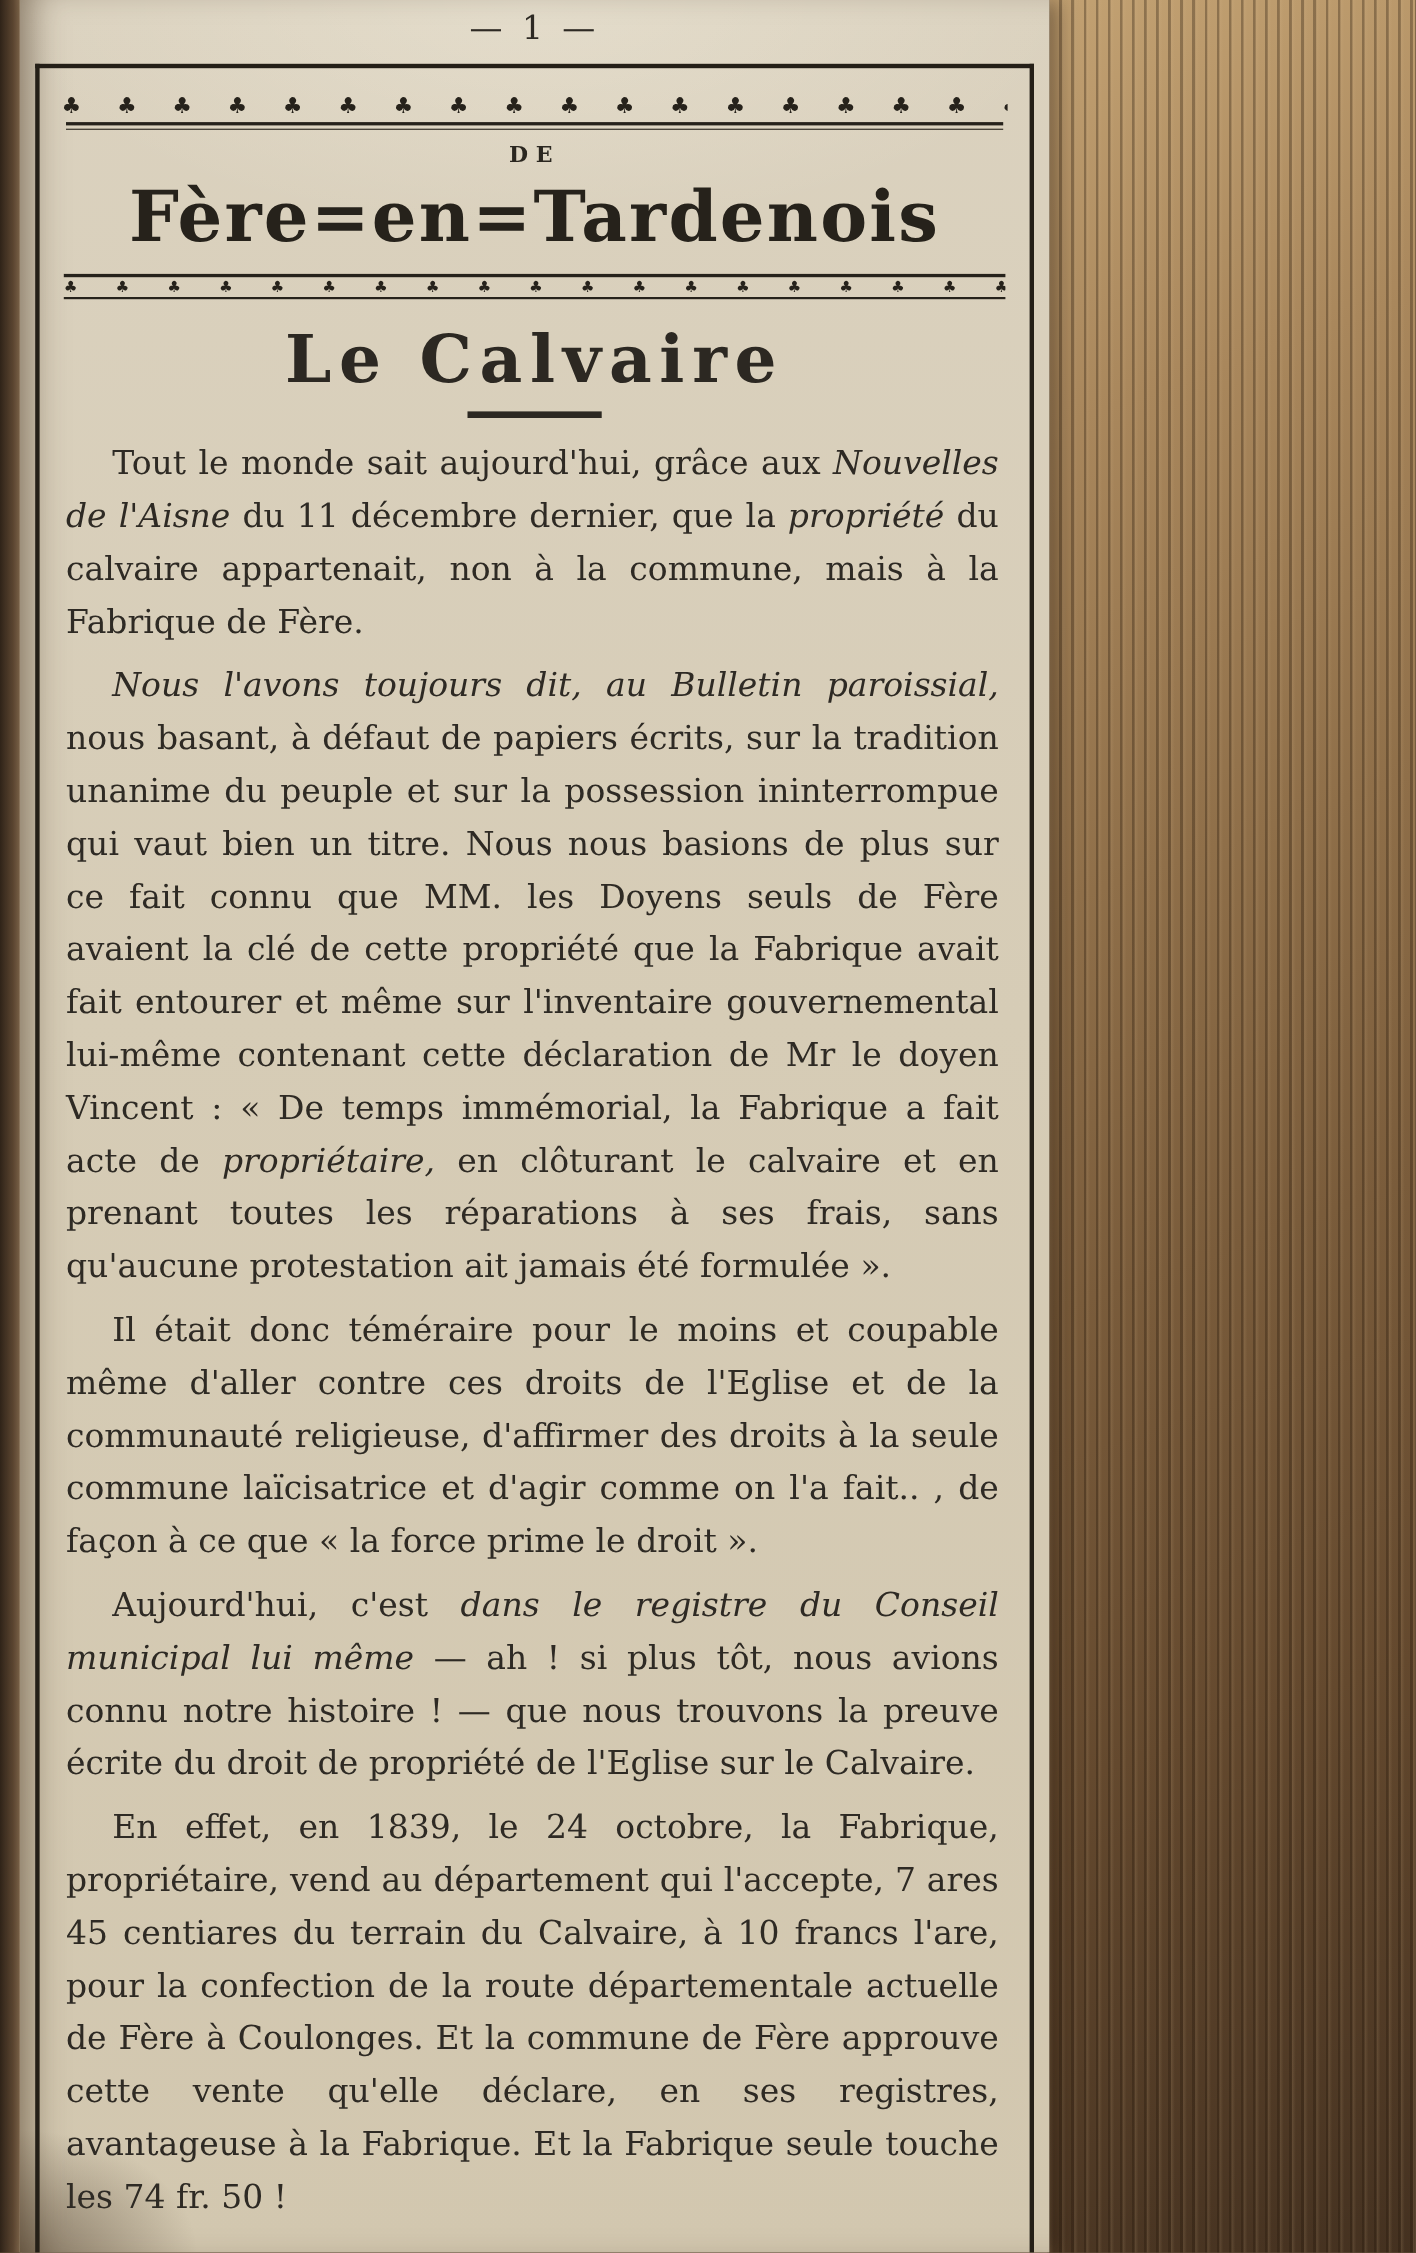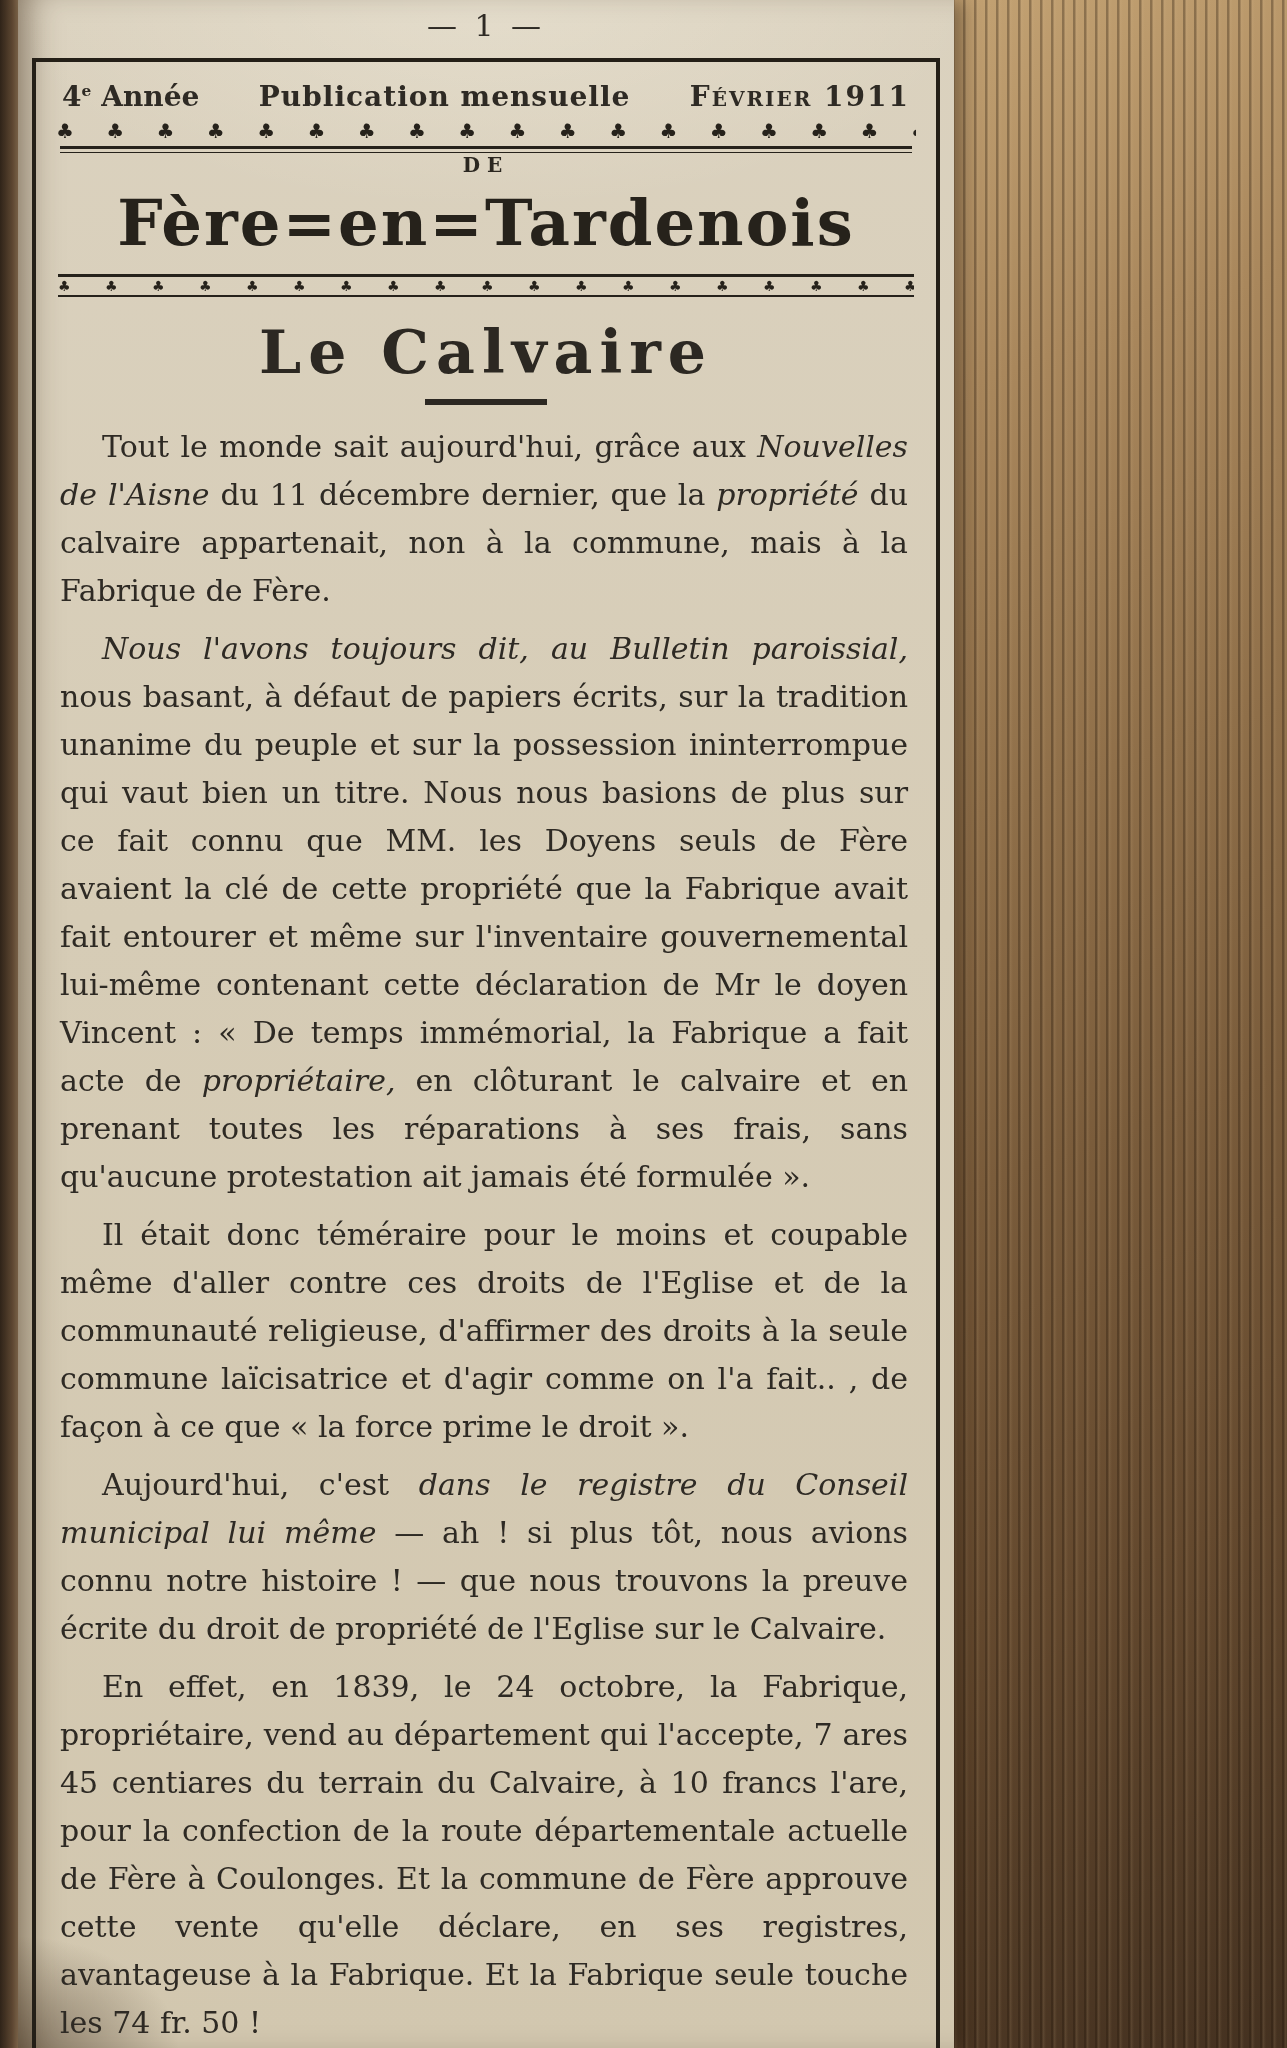--- a/index.html
+++ b/index.html
@@ -46,21 +46,21 @@
   .hdr-right{font-variant:small-caps;font-weight:bold;letter-spacing:2px;}
   .orn1{text-align:center;font-size:20px;letter-spacing:13px;margin-top:6px;white-space:nowrap;overflow:hidden;color:#26221b;}
   .double-rule{border-top:3px solid #26221b;border-bottom:1px solid #26221b;height:3px;margin:3px 4px 0 4px;}
   .title{margin:10px 0 0 0;height:108px;display:flex;align-items:center;justify-content:center;}
   .title-inner{
     display:inline-block;font-size:60px;font-weight:bold;letter-spacing:4px;white-space:nowrap;
     color:#d9d0ba;-webkit-text-stroke:2.4px #2a261e;
     text-shadow:2px 2px 0 rgba(42,38,30,0.38);
     transform:scale(1.04,1.5);
   }
-  .de{text-align:center;font-size:20px;font-weight:bold;letter-spacing:7px;margin-top:0;color:#2b2720;}
+  .de{text-align:center;font-size:20px;font-weight:bold;letter-spacing:7px;margin-top:10px;color:#2b2720;}
   .town{text-align:center;font-size:64px;font-weight:bold;letter-spacing:2px;margin:8px 0 14px 0;color:#26221b;}
   .rule-band{border-top:3px solid #26221b;border-bottom:2px solid #26221b;text-align:center;padding:1px 0;margin:0 2px;}
   .orn2{font-size:14px;letter-spacing:15px;white-space:nowrap;overflow:hidden;color:#26221b;}
   .article-title{text-align:center;font-size:60px;font-weight:bold;letter-spacing:7px;margin:20px 0 0 0;color:#2c2822;}
   .title-underline{width:122px;height:6px;background:#2c2822;margin:12px auto 18px auto;}
   .body{padding:0 8px 0 4px;font-size:30px;line-height:48px;text-align:justify;color:#2e2a24;}
   .para{margin:0 0 10px 0;text-indent:42px;}
   .para em{font-style:italic;}
 </style>
 </head>
@@ -68,25 +68,20 @@
 
 <div class="canvas">
   <div class="left-edge"></div>
   <div class="fore-edge"></div>
 
   <div class="page">
     <div class="page-num">— 1 —</div>
 
     <div class="frame">
 
-      <div class="hdr">
-        <div class="hdr-left"><span>4</span><sup>e</sup><span class="sp">Année</span></div>
-        <div class="hdr-center">Publication mensuelle</div>
-        <div class="hdr-right">Février 1911</div>
-      </div>
 
       <div class="orn1">♣ ♣ ♣ ♣ ♣ ♣ ♣ ♣ ♣ ♣ ♣ ♣ ♣ ♣ ♣ ♣ ♣ ♣ ♣ ♣ ♣ ♣ ♣ ♣ ♣ ♣</div>
       <div class="double-rule"></div>
 
       <div class="de">DE</div>
       <div class="town">Fère=en=Tardenois</div>
 
       <div class="rule-band">
         <div class="orn2">♣ ♣ ♣ ♣ ♣ ♣ ♣ ♣ ♣ ♣ ♣ ♣ ♣ ♣ ♣ ♣ ♣ ♣ ♣ ♣ ♣ ♣ ♣ ♣ ♣ ♣ ♣ ♣ ♣ ♣</div>
       </div>

